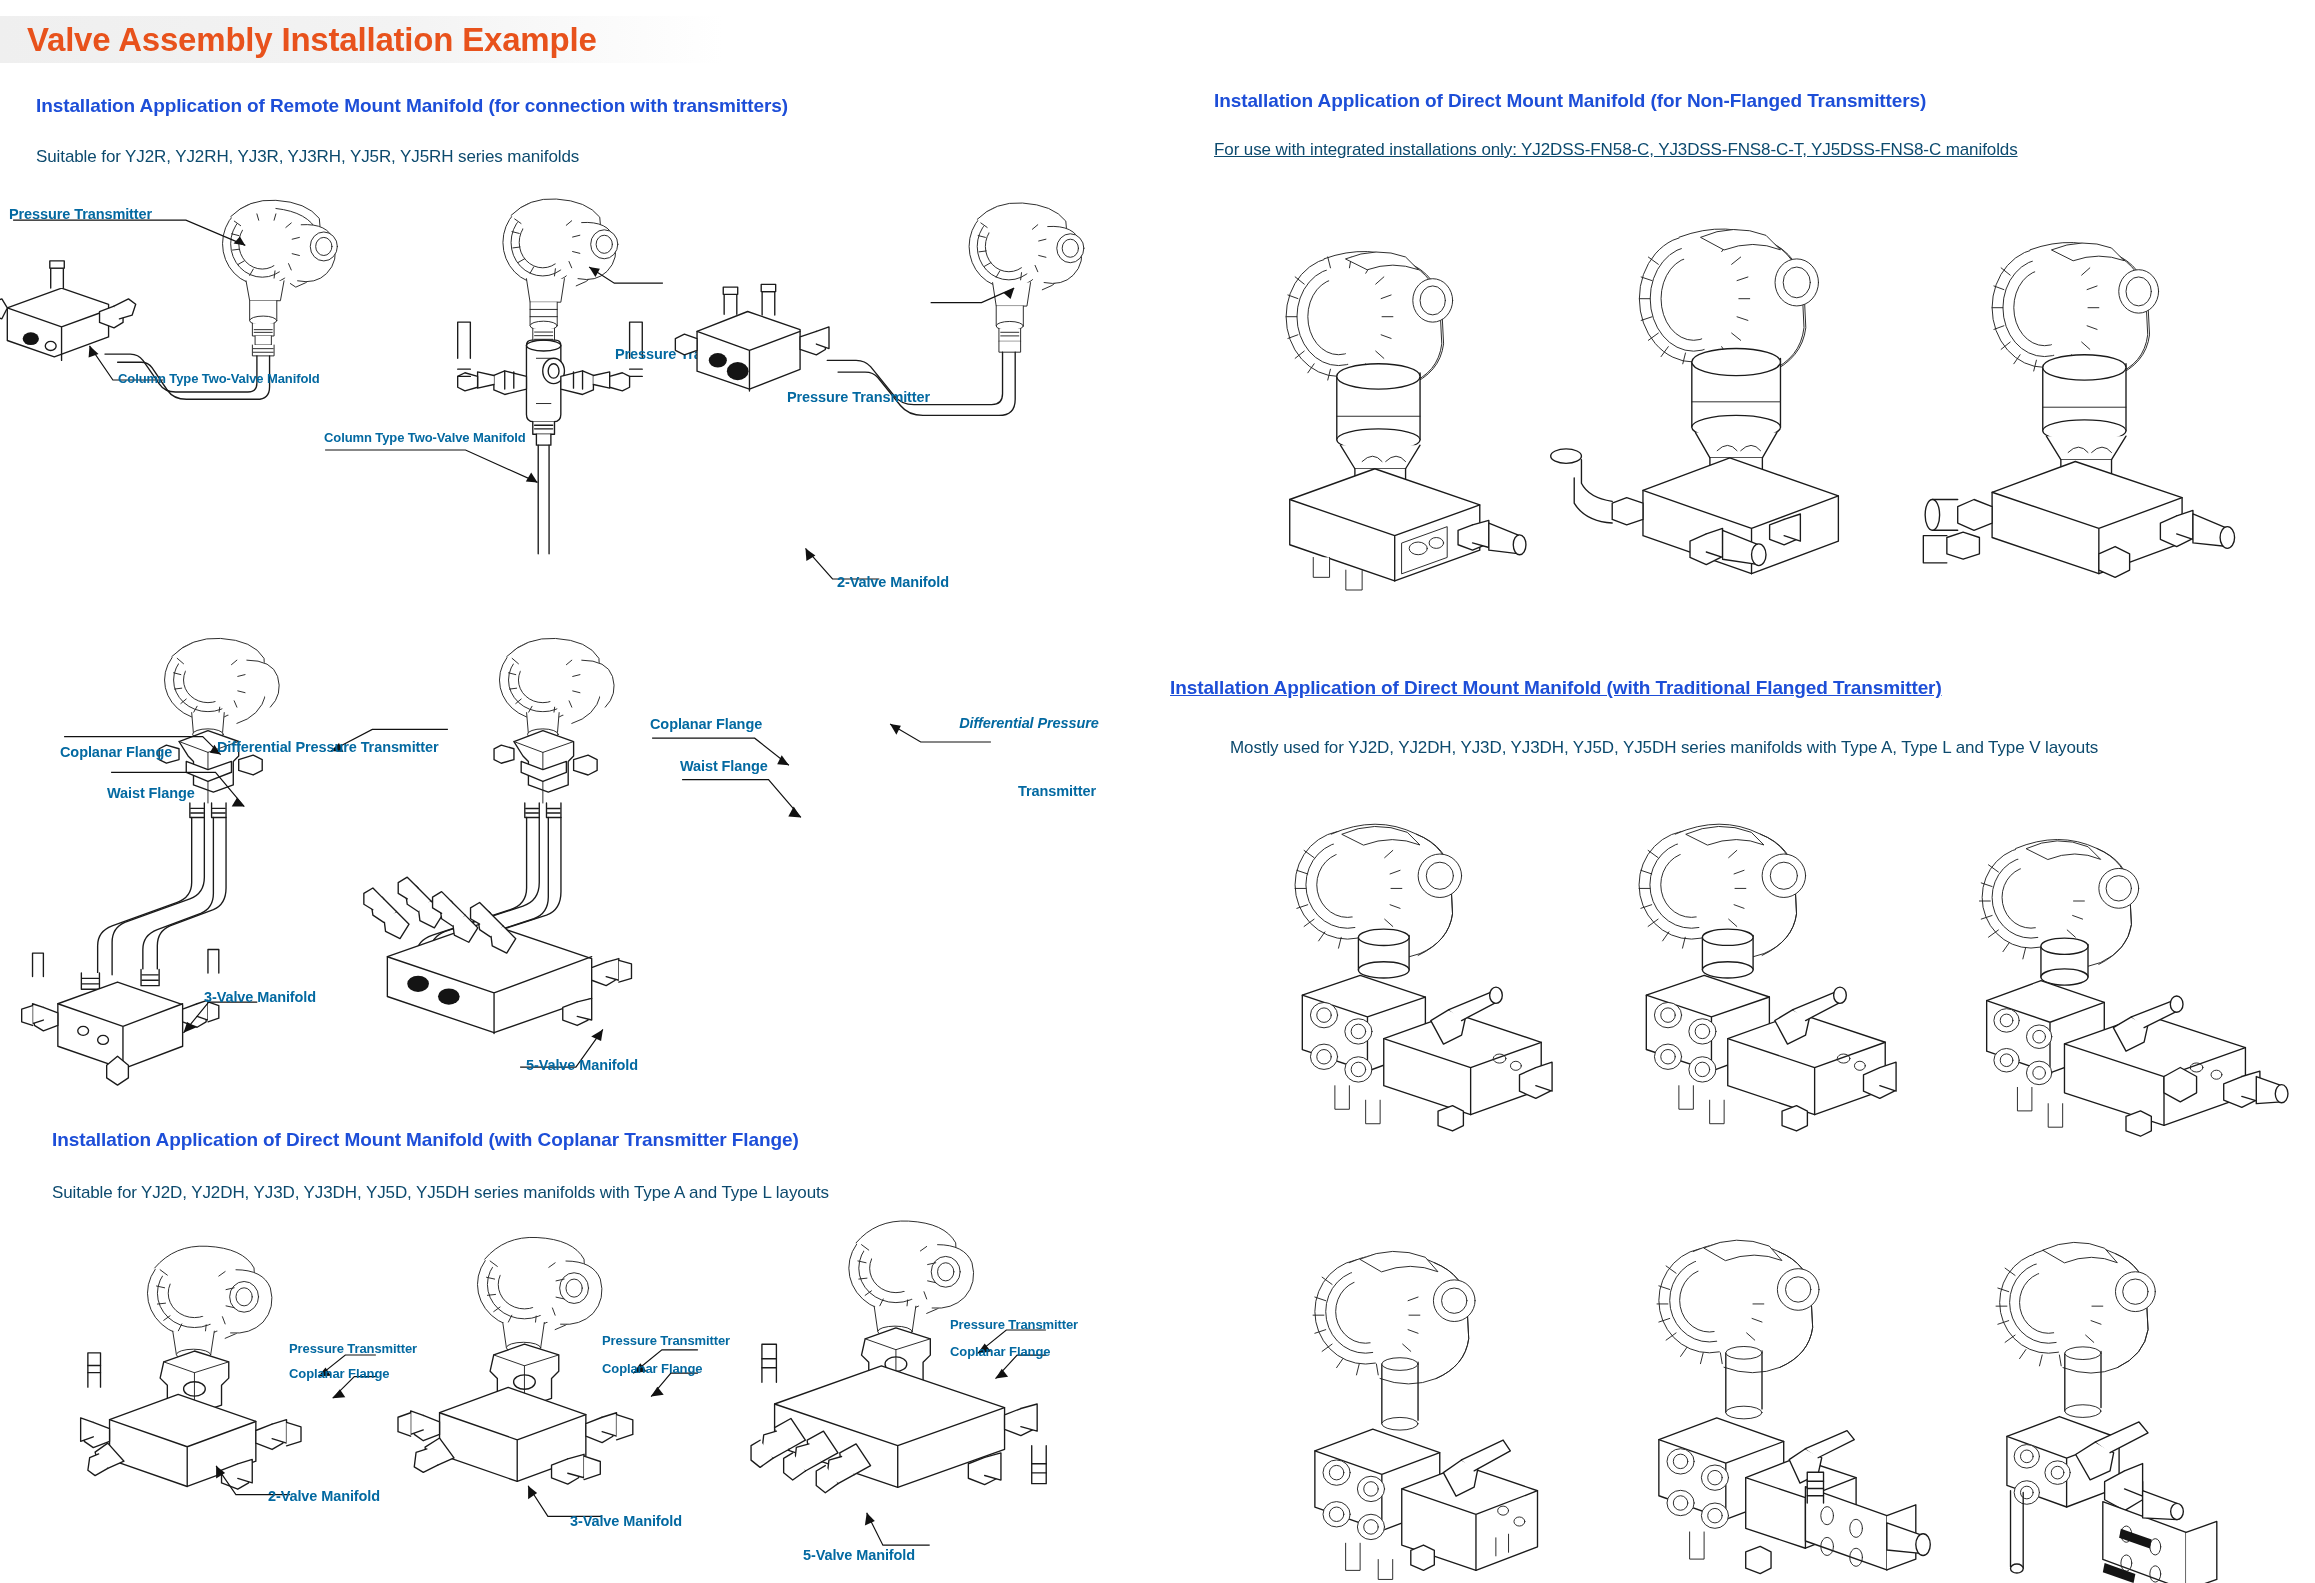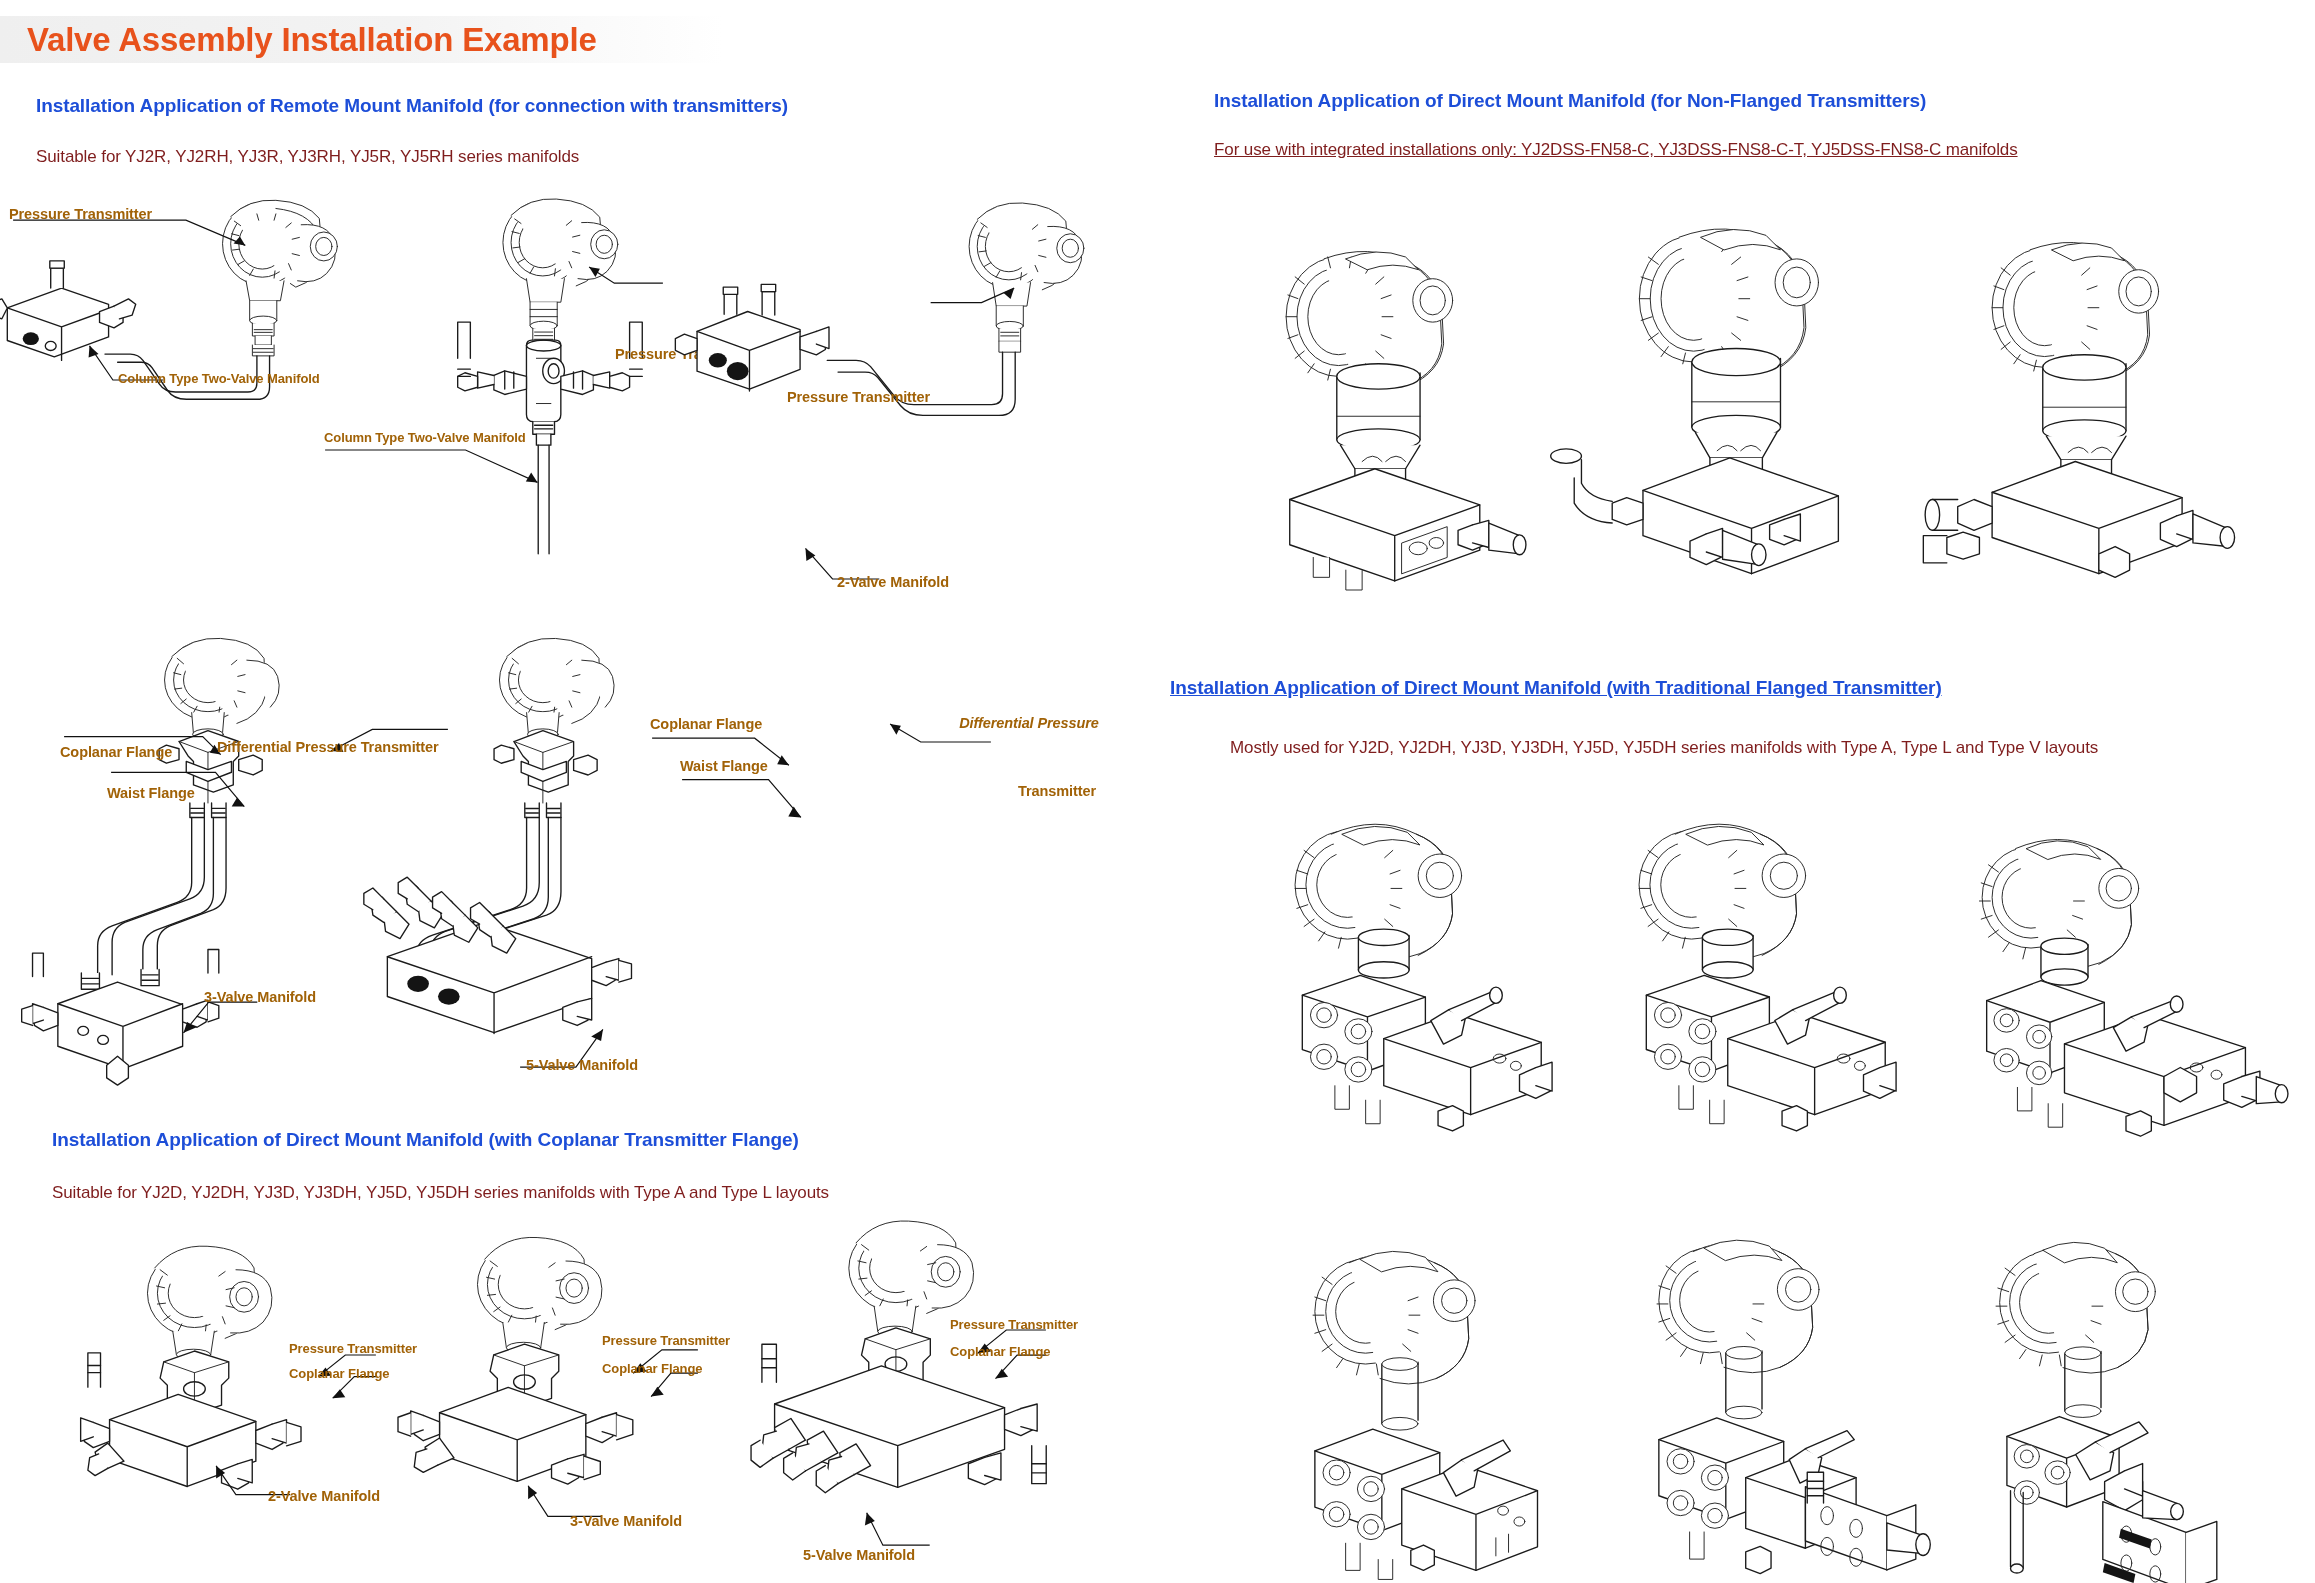--- a/index.html
+++ b/index.html
@@ -18,26 +18,26 @@
     display:flex;align-items:center;
     font-size:33px;font-weight:bold;color:#e8521c;
     letter-spacing:-0.2px;
   }
   
   .sec-head{
     position:absolute;font-size:19px;font-weight:bold;color:#1d4ed8;
     white-space:nowrap;letter-spacing:-0.1px;
   }
   .sec-sub{
-    position:absolute;font-size:17px;font-weight:normal;color:#7f1d1d;
+    position:absolute;font-size:17px;font-weight:normal;color:#0c4a6e;
     white-space:nowrap;letter-spacing:-0.1px;
   }
   
   .callout{
-    position:absolute;font-size:14.5px;font-weight:bold;color:#a16207;
+    position:absolute;font-size:14.5px;font-weight:bold;color:#0369a1;
     white-space:nowrap;line-height:1.18;letter-spacing:-0.1px;
   }
   .callout.sm{font-size:13px;}
   .callout.c{text-align:center;}
   
   .fig{position:absolute;}
   .fig svg{display:block;overflow:visible;}
   svg .ln{fill:none;stroke:#1b1b1b;stroke-width:1.5;stroke-linejoin:round;stroke-linecap:round;}
   svg .ln-t{fill:none;stroke:#242424;stroke-width:1.05;stroke-linejoin:round;stroke-linecap:round;}
   svg .fillw{fill:#ffffff;stroke:#1b1b1b;stroke-width:1.5;stroke-linejoin:round;}

